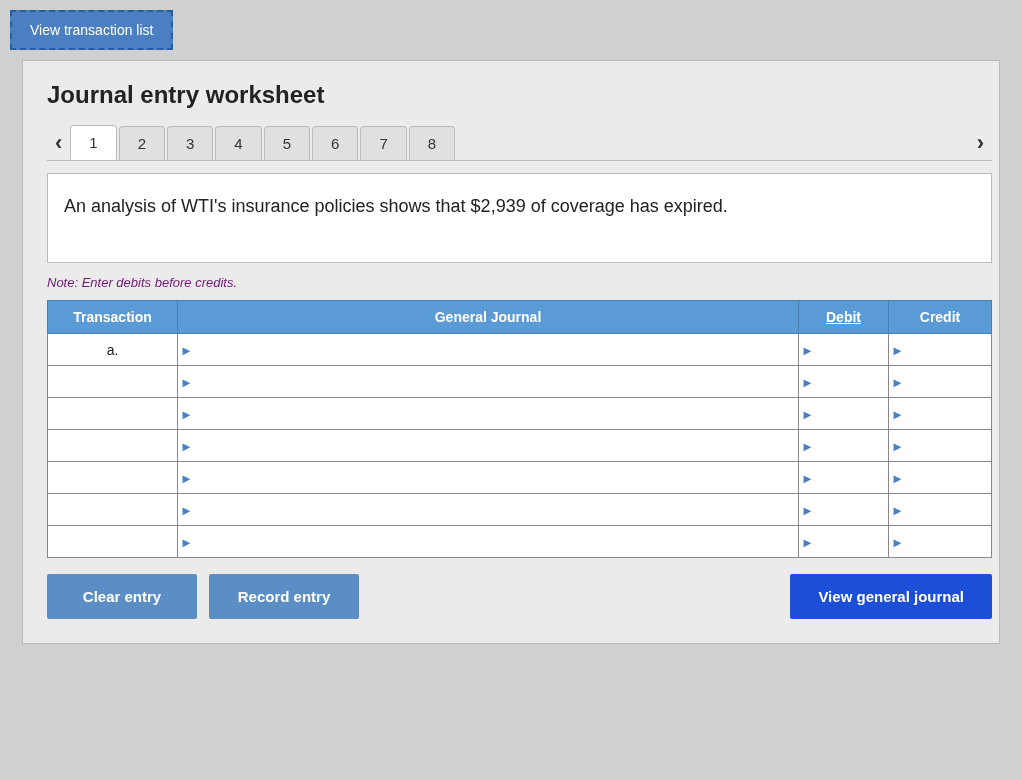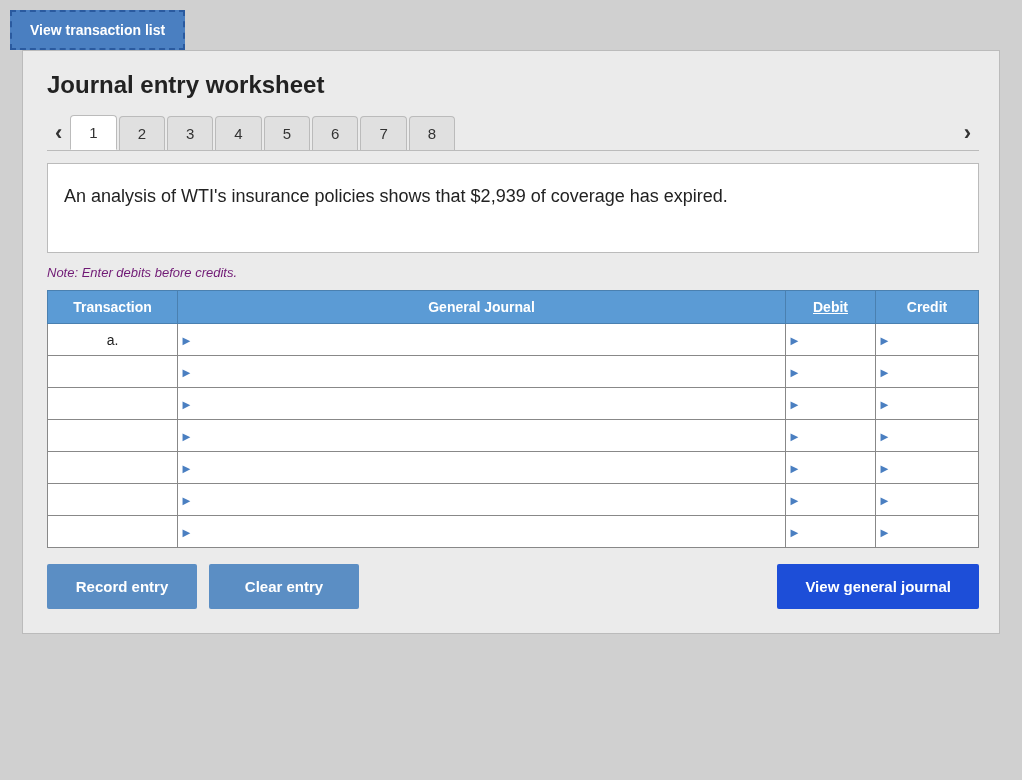--- a/index.html
+++ b/index.html
@@ -11,29 +11,30 @@
       min-height: 780px;
       padding: 10px;
     }
 
     .top-btn {
       background: #4a7fc1;
       color: #fff;
       border: 2px dashed #2a5a9f;
       padding: 10px 18px;
       font-size: 14px;
-      font-weight: bold;
+      font-weight: normal;
       cursor: pointer;
+      margin-bottom: 10px;
       display: inline-block;
     }
 
     .main-panel {
       background: #ebebeb;
       border: 1px solid #bbb;
-      padding: 20px 20px 24px 24px;
+      padding: 20px 7px 24px 24px;
       width: 978px;
       margin: 0 auto;
     }
 
     .panel-title {
       font-size: 24px;
       font-weight: bold;
       color: #222;
       margin-bottom: 16px;
     }
@@ -345,21 +346,21 @@
         </td>
         <td class="col-credit" style="position:relative;">
           <span class="cell-arrow">►</span>
           <input class="cell-input-debit" type="text" style="">
         </td>
       </tr>
     </tbody>
   </table>
 
   <div class="bottom-btns">
+    <button class="btn-action">Clear entry</button>
     <button class="btn-action">Record entry</button>
-    <button class="btn-action">Clear entry</button>
     <button class="btn-action btn-right">View general journal</button>
   </div>
 
 </div>
 
 
 
 
 </body></html>

